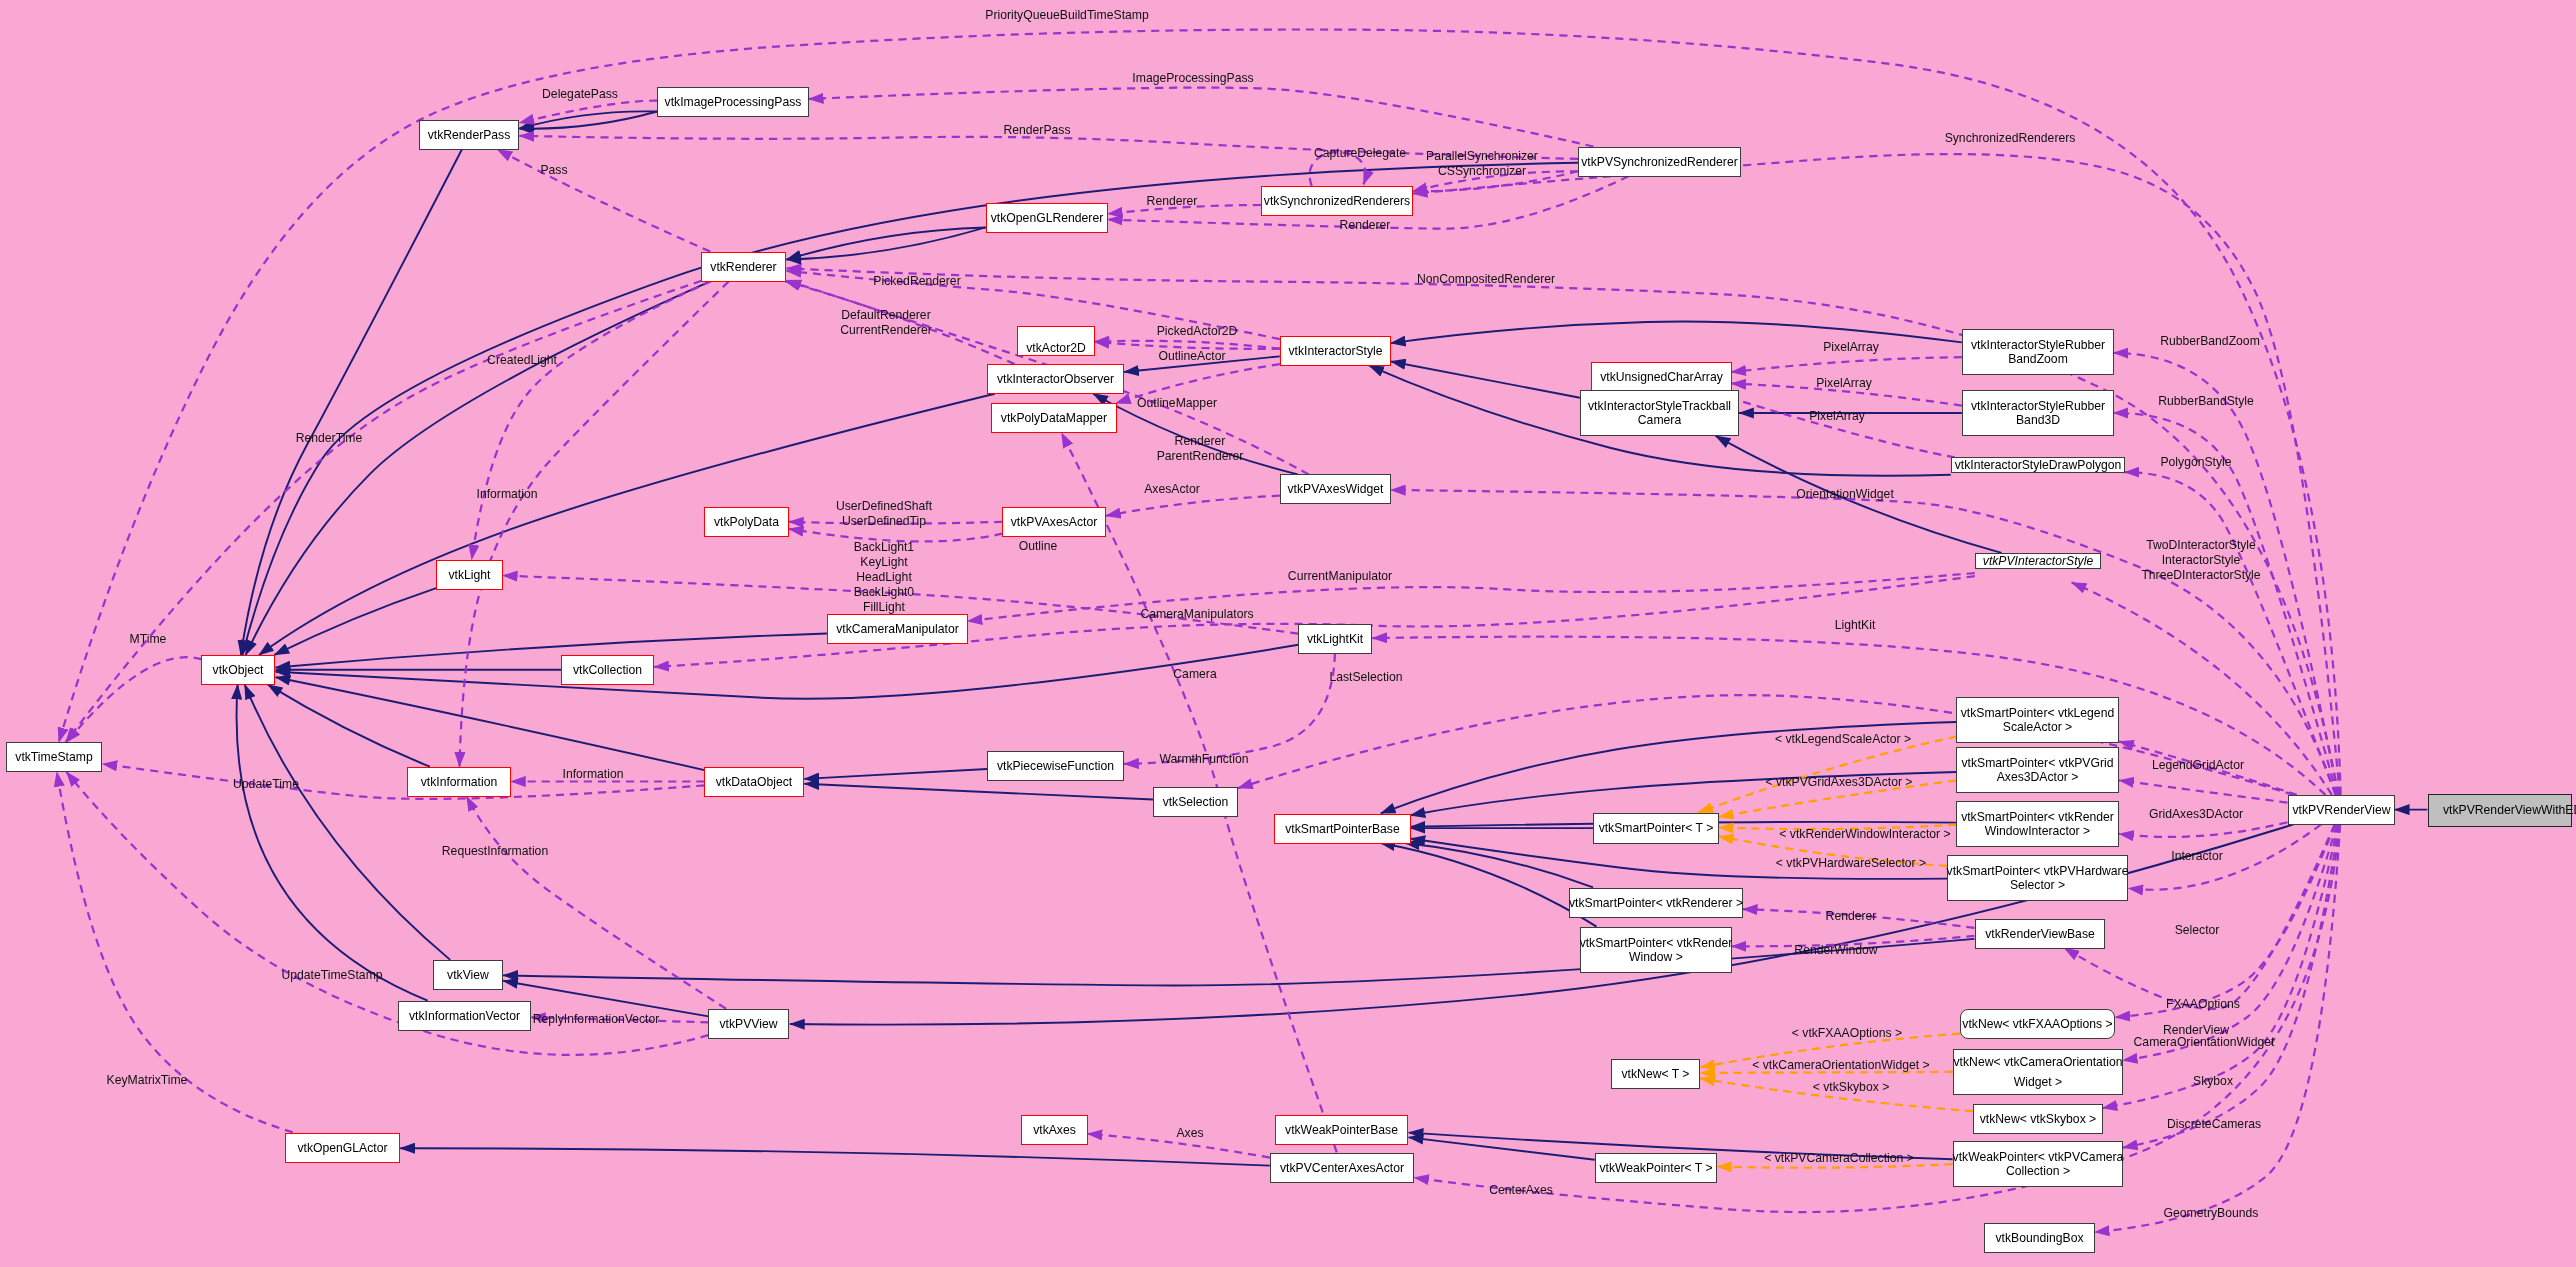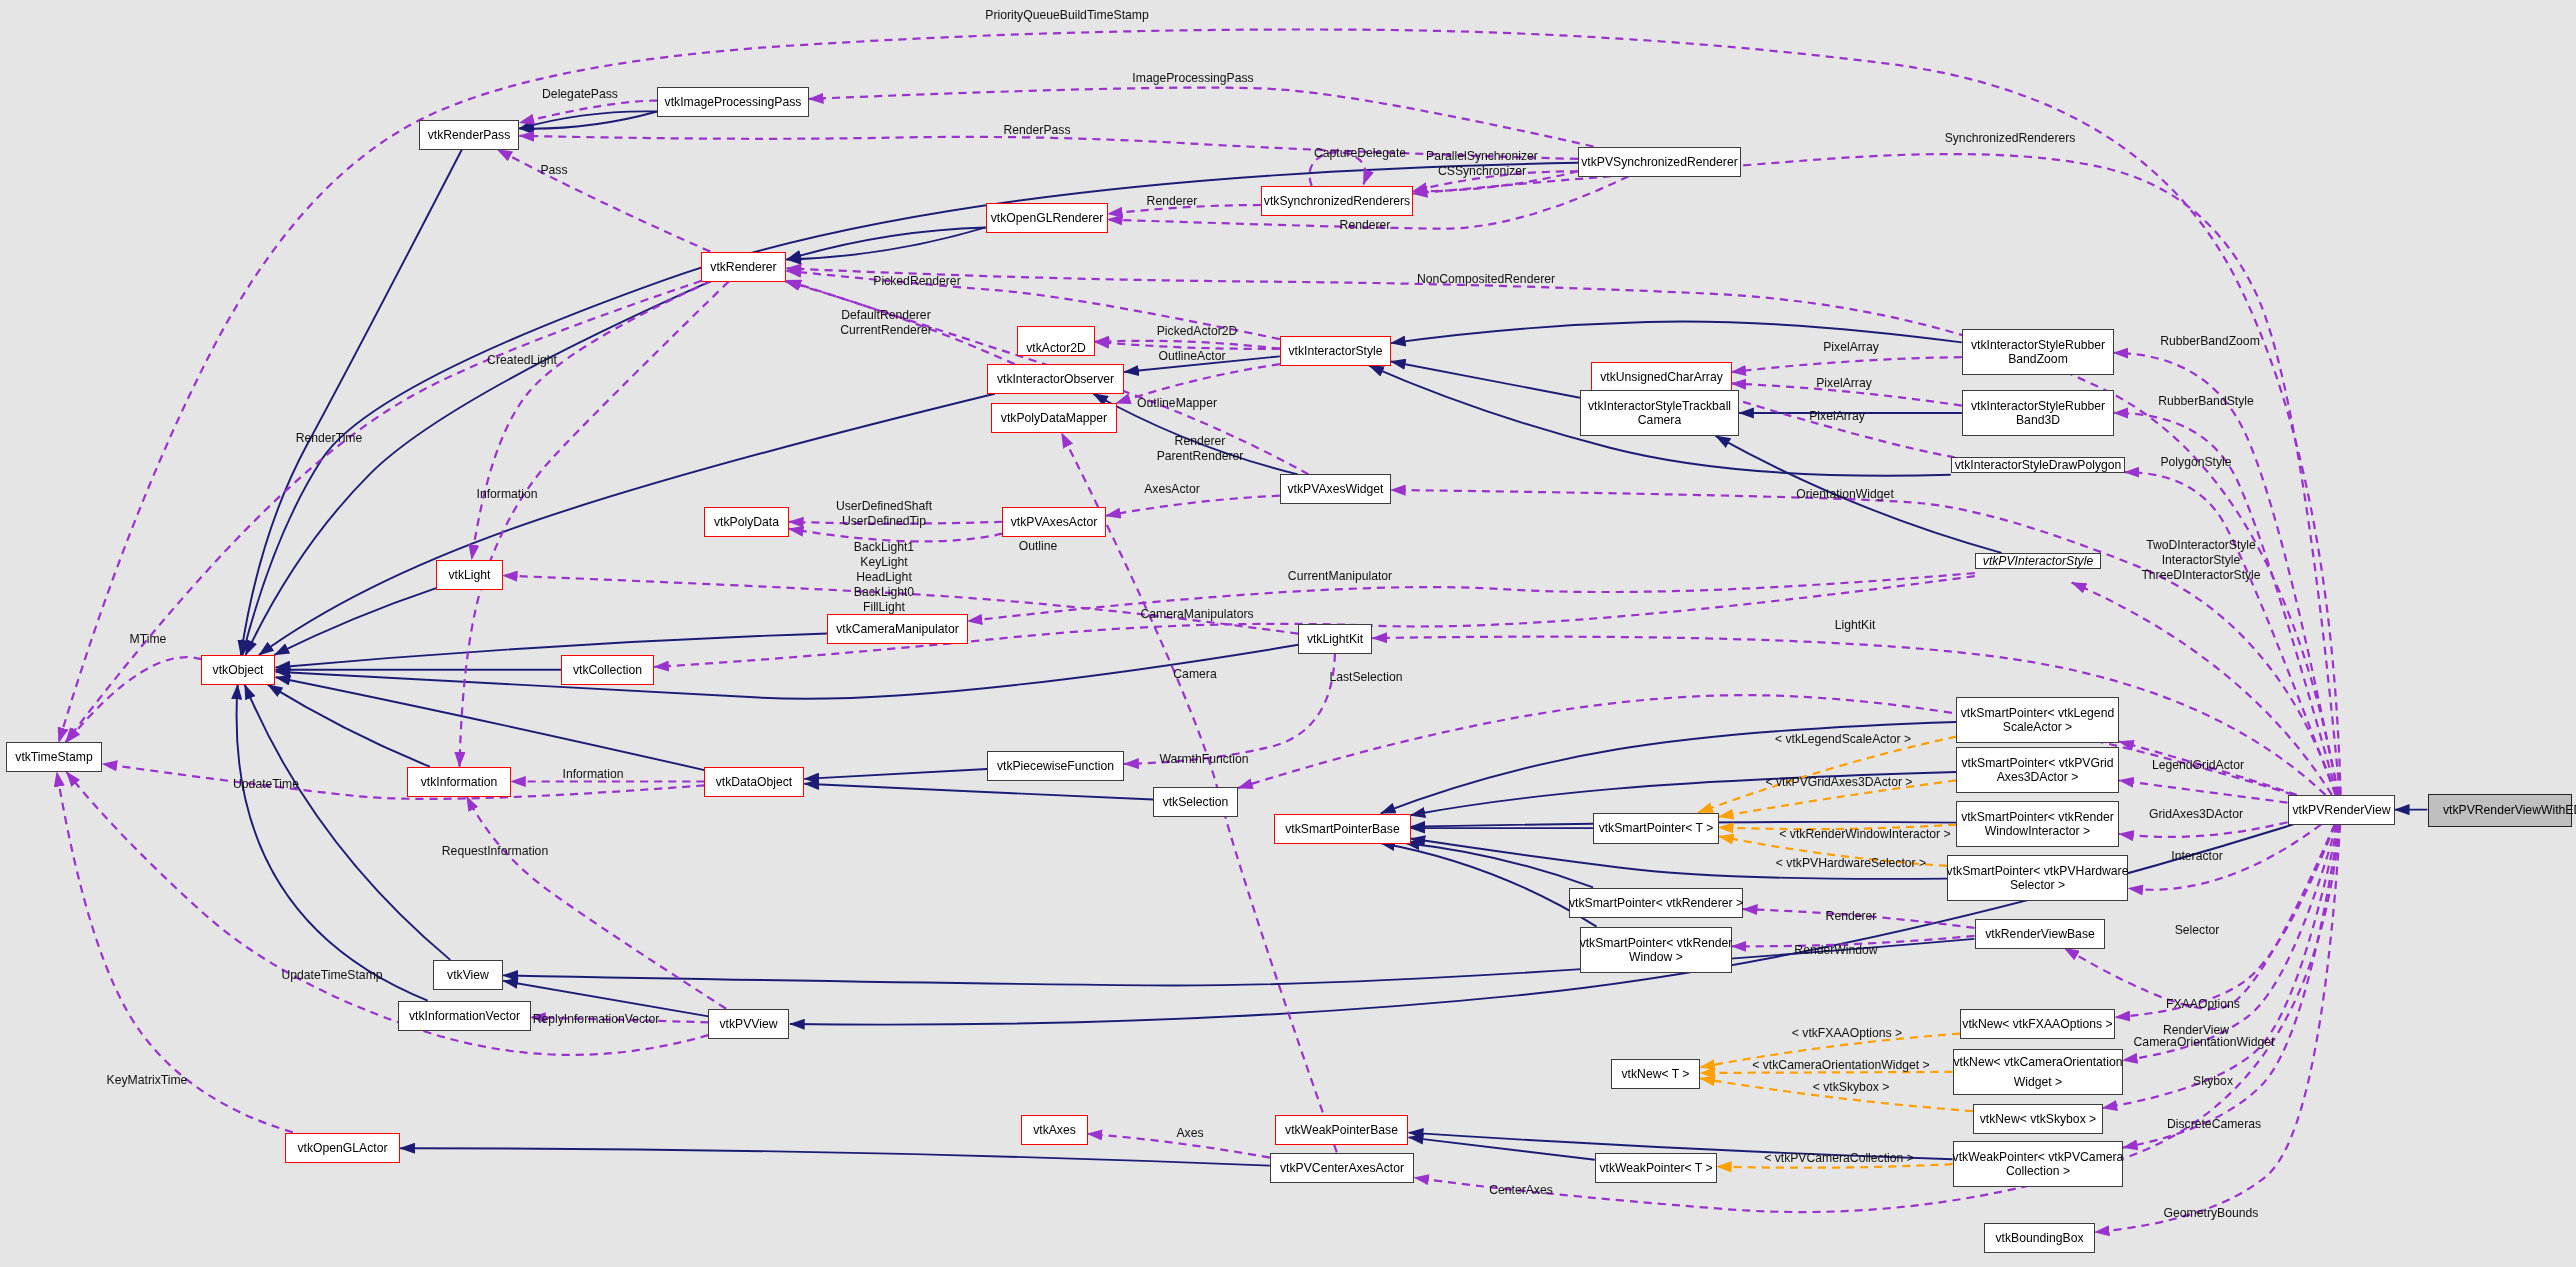--- a/index.html
+++ b/index.html
@@ -1,16 +1,16 @@
 <!DOCTYPE html>
 <html style="font-size:12px"><head>
 <meta charset="utf-8">
 <style>
   html,body{margin:0;padding:0;background:#ffffff;}
-  #canvas{position:relative;width:2576px;height:1267px;background:#e5e5e5;overflow:hidden;
+  #canvas{position:relative;width:2576px;height:1267px;background:#f9a8d4;overflow:hidden;
           font-family:"Liberation Sans",sans-serif;}
   #edge-layer{position:absolute;left:0;top:0;width:2576px;height:1267px;}
   .node{position:absolute;background:#ffffff;display:flex;flex-direction:column;align-items:center;
         justify-content:center;font-size:12.2px;line-height:1.18;color:#000;text-align:center;
         box-sizing:border-box;white-space:nowrap;z-index:3;}
   .node.b-k{border:1.2px solid #3c3c3c;}
   .node.b-r{border:1.2px solid #fe0000;}
   .node.b-t{border:1.9px solid #3c3c3c;}
   .node.b-m{border:1.8px solid #222;background:#bfbfbf;padding-left:32px;}
   .elabel{position:absolute;transform:translate(-50%,-50%);font-size:12.2px;line-height:1.22;
@@ -356,21 +356,21 @@
       </div>
       <div class="node b-k" style="left: 433px; top: 960px; width: 70px; height: 30px;">
         <div>vtkView</div>
       </div>
       <div class="node b-k" style="left: 398px; top: 1001px; width: 133px; height: 30px;">
         <div>vtkInformationVector</div>
       </div>
       <div class="node b-k" style="left: 708px; top: 1009px; width: 81px; height: 30px;">
         <div>vtkPVView</div>
       </div>
-      <div class="node b-t" style="left: 1960px; top: 1009px; width: 155px; height: 30px;">
+      <div class="node b-t" style="left: 1960px; top: 1009px; width: 155px; height: 30px; border-radius: 8px;">
         <div>vtkNew&lt; vtkFXAAOptions &gt;</div>
       </div>
       <div class="node b-t" style="left: 1611px; top: 1059px; width: 89px; height: 30px;">
         <div>vtkNew&lt; T &gt;</div>
       </div>
       <div class="node b-t" style="left: 1953px; top: 1049px; width: 170px; height: 46px; gap: 6px;">
         <div>vtkNew&lt; vtkCameraOrientation</div>
         <div>Widget &gt;</div>
       </div>
       <div class="node b-t" style="left: 1973px; top: 1104px; width: 130px; height: 30px;">

